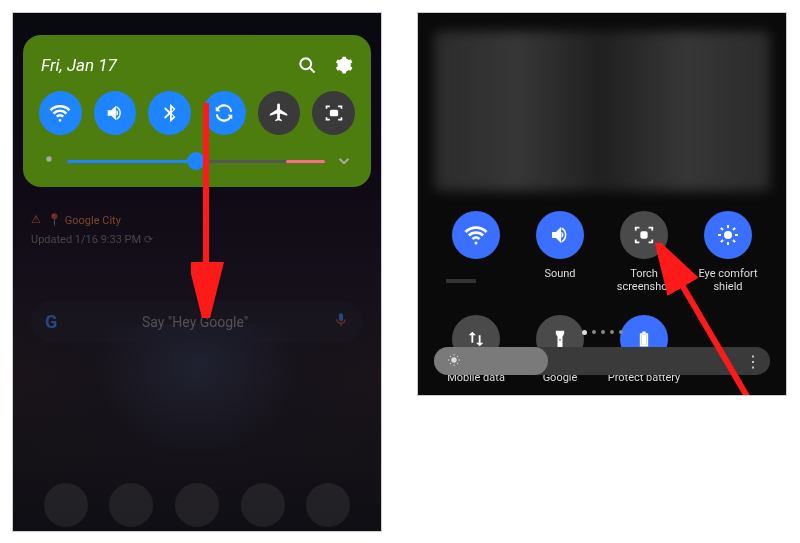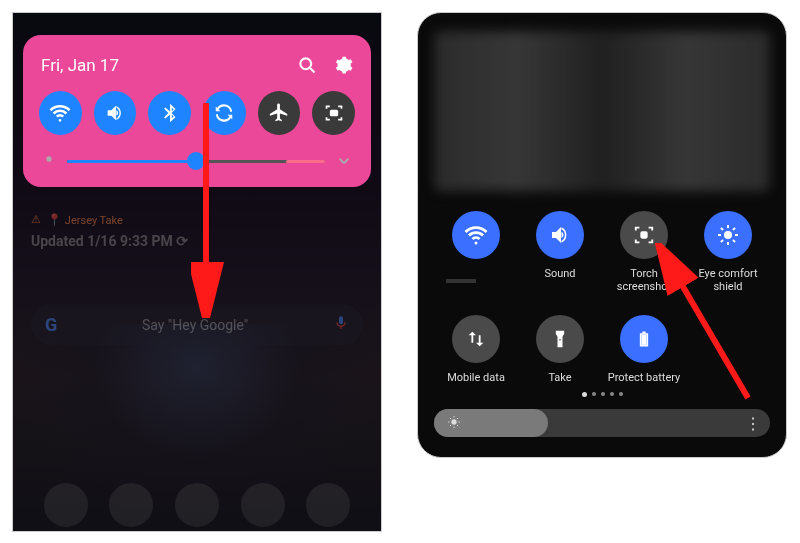--- a/index.html
+++ b/index.html
@@ -21,22 +21,21 @@
       border: 1px solid #ccc;
       overflow: hidden;
       background: #0a0a0a;
     }
     .phone-left {
       width: 370px;
       height: 520px;
     }
     .phone-right {
       width: 370px;
-      height: 446px;
-      border-radius: 24px;
+      height: 384px;
     }
     
     .wallpaper-left {
       position: absolute;
       top: 0;
       left: 0;
       width: 100%;
       height: 100%;
       background: linear-gradient(180deg, #1a1a2e 0%, #2a1a3a 30%, #3a2a4a 50%, #4a3a4a 70%, #2a2a3a 100%);
       filter: brightness(0.35);
@@ -48,24 +47,25 @@
       left: 0;
       width: 100%;
       height: 40%;
       background: radial-gradient(ellipse at 50% 20%, rgba(100,120,180,0.6) 0%, rgba(60,50,80,0.4) 40%, transparent 70%);
     }
     .qs-panel {
       position: absolute;
       top: 22px;
       left: 10px;
       right: 10px;
-      background: #ec4899;
+      background: #4d7c0f;
       border-radius: 18px;
       padding: 18px 12px 12px;
       z-index: 10;
+      font-style: italic;
     }
     .qs-header {
       display: flex;
       align-items: center;
       justify-content: space-between;
       padding: 2px 6px 14px;
       color: #fff;
     }
     .qs-date {
       font-size: 17px;
@@ -164,22 +164,21 @@
     }
     .loc {
       color: #ddd;
       font-size: 12px;
       display: flex;
       align-items: center;
       gap: 3px;
     }
     .updated {
       color: #888;
-      font-size: 14px;
-      font-weight: bold;
+      font-size: 11px;
     }
     .search-pill {
       margin-top: 55px;
       background: rgba(30,30,40,0.7);
       border-radius: 24px;
       padding: 10px 14px;
       display: flex;
       align-items: center;
       justify-content: space-between;
     }
@@ -404,21 +403,21 @@
         <svg width="18" height="18" viewBox="0 0 24 24" fill="none" stroke="currentColor" stroke-width="2.5">
             <polyline points="6 9 12 15 18 9"></polyline>
           </svg>
       </div>
     </div>
   </div>
 
   <div class="home-widgets">
     <div class="weather-row">
       <span>⚠</span>
-      <span class="loc">📍 <span>Jersey Take</span></span>
+      <span class="loc">📍 <span>Google City</span></span>
     </div>
     <div class="updated"><span>Updated 1/16 9:33 PM</span> ⟳</div>
     <div class="search-pill">
       <span class="g-logo"><span class="b">G</span></span>
       <span class="search-text">Say "Hey Google"</span>
       <span class="mic-icon">
         <svg width="16" height="16" viewBox="0 0 24 24">
             <path fill="#4285f4" d="M12 14a3 3 0 003-3V5a3 3 0 00-6 0v6a3 3 0 003 3z"></path>
             <path fill="#ea4335" d="M17 11a5 5 0 01-10 0H5a7 7 0 006 6.9V21h2v-3.1A7 7 0 0019 11h-2z"></path>
           </svg>
@@ -498,21 +497,21 @@
           </svg>
       </div>
       <div class="qs-label">Mobile data</div>
     </div>
     <div class="qs-item">
       <div class="qs-circle off">
         <svg width="20" height="20" viewBox="0 0 24 24" fill="currentColor">
             <path d="M7 2h10v4l-2 3v13H9V9L7 6V2zm4 11a1 1 0 102 0 1 1 0 00-2 0z"></path>
           </svg>
       </div>
-      <div class="qs-label">Take</div>
+      <div class="qs-label">Google</div>
     </div>
     <div class="qs-item">
       <div class="qs-circle on">
         <svg width="20" height="20" viewBox="0 0 24 24" fill="currentColor">
             <path d="M10 3h4v2h3v16H7V5h3V3zm-1 4v12h6V7H9z"></path>
             <rect x="9" y="7" width="6" height="12" fill="currentColor"></rect>
           </svg>
       </div>
       <div class="qs-label">Protect battery</div>
     </div>

